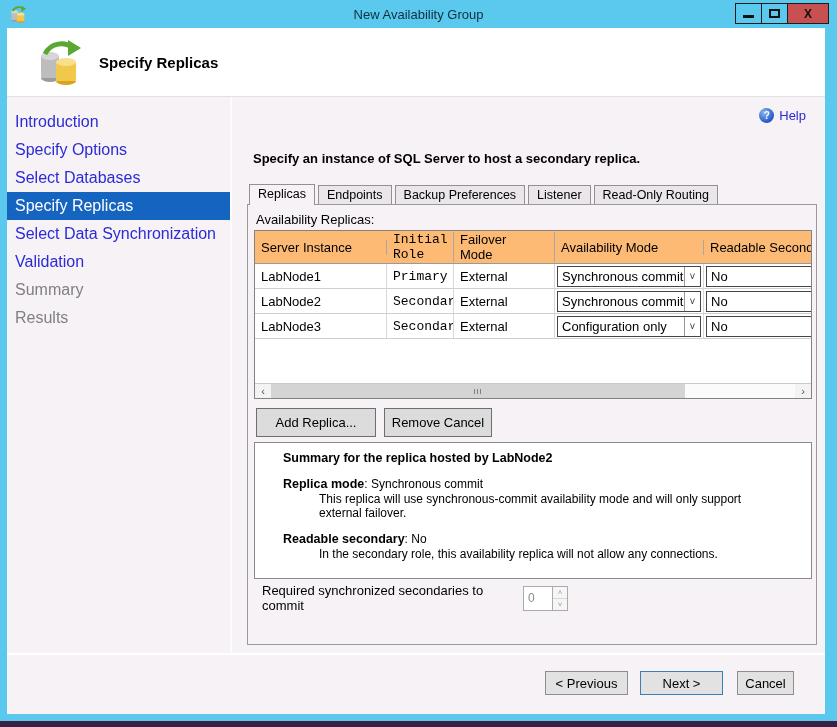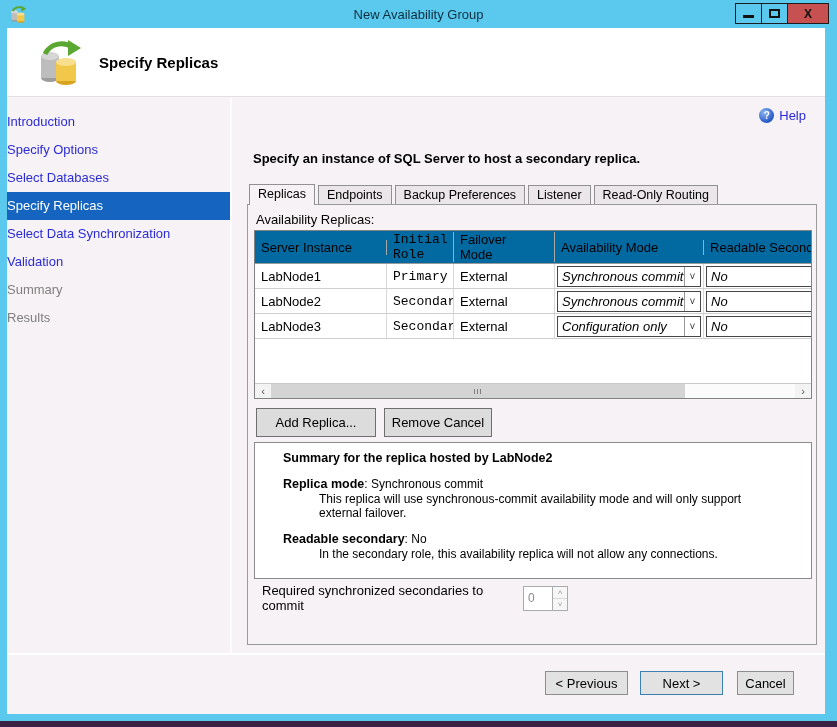--- a/index.html
+++ b/index.html
@@ -20,50 +20,50 @@
   .max-glyph { width:11px; height:9px; border:2px solid #111; display:block; }
 
   
   .content { position:absolute; left:7px; top:28px; width:818px; height:686px; background:#f7f2f5; }
   .header { position:absolute; top:0; left:0; right:0; height:69px; background:#ffffff; border-bottom:1px solid #e4dfe2; }
   .header-icon { position:absolute; left:28px; top:10px; width:48px; height:48px; }
   .page-title { position:absolute; left:92px; top:26px; font-size:15px; font-weight:bold; color:#000; }
 
   
   .sidebar { position:absolute; left:0; top:69px; width:225px; bottom:53px; background:#f7f2f5; border-right:2px solid #fdfcfd; padding-top:11px; }
-  .nav-item { height:28px; line-height:28px; font-size:13px; color:#2b2bd5; cursor:pointer; white-space:nowrap; }
+  .nav-item { height:28px; line-height:28px; padding-left:8px; font-size:16px; color:#2b2bd5; cursor:pointer; white-space:nowrap; }
   .nav-item.active { background:#1565c0; color:#ffffff; cursor:default; }
   .nav-item.disabled { color:#808080; cursor:default; }
 
   
   .help { position:absolute; top:80px; right:19px; display:flex; align-items:center; gap:5px; cursor:pointer; }
   .help-icon { width:15px; height:15px; border-radius:50%; background:radial-gradient(circle at 35% 30%, #8db7f0, #2458c6 70%); color:#fff; font-size:10px; font-weight:bold; text-align:center; line-height:15px; }
   .help-label { font-size:13px; color:#2b2bd5; }
 
   .instruction { position:absolute; left:246px; top:123px; font-size:13px; font-weight:bold; color:#000; }
 
   
   .tabs { position:absolute; left:242px; top:155px; height:21px; display:flex; align-items:flex-end; z-index:2; }
   .tab { height:19px; line-height:18px; padding:0 8px; font-size:12.5px; background:#ebe6ea; border:1px solid #919191; border-bottom:none; margin-right:3px; cursor:pointer; white-space:nowrap; }
   .tab.active { height:21px; background:#f7f2f5; margin-bottom:-1px; cursor:default; }
 
   
   .panel { position:absolute; left:240px; top:176px; width:570px; height:441px; border:1px solid #9a9a9a; background:#f7f2f5; }
   .grid-label { position:absolute; left:8px; top:7px; font-size:13px; color:#000; }
 
   .tablewrap { position:absolute; left:6px; top:25px; width:558px; height:169px; border:1px solid #828282; background:#ffffff; overflow:hidden; }
-  .tbl-header { display:flex; height:33px; border-bottom:1px solid #9a9a9a; background:#0369a1;align-items:center; }
+  .tbl-header { display:flex; height:33px; border-bottom:1px solid #9a9a9a; background:#fdba74;align-items:center; }
   .tbl-header .cell { display:flex; align-items:center; padding-left:6px; font-size:13px; color:#000; border-right:1px solid #a8a8a8; overflow:hidden; white-space:nowrap; }
   .tbl-header .cell.wrap { white-space:normal; }
   .tbl-header .cell.wrap span { display:inline-block; max-width:56px; line-height:15px; }
   .tbl-row { display:flex; height:25px; border-bottom:1px solid #cfcfcf; background:#fff; }
   .tbl-row .cell { display:flex; align-items:center; padding-left:6px; font-size:13px; border-right:1px solid #d8d8d8; overflow:hidden; white-space:nowrap; }
   .c1 { width:132px; } .c2 { width:67px;font-family:Liberation Mono, monospace; } .c3 { width:101px; } .c4 { width:149px; } .c5 { flex:1; border-right:none !important; }
   .cell.combo-cell { padding:0 !important; }
-  .combo { display:flex; align-items:stretch; border:1px solid #464646; background:#fff; height:21px; margin:1px 2px; flex:1; cursor:pointer;font-style:italic; }
+  .combo { display:flex; align-items:stretch; border:1px solid #464646; background:#fff; height:21px; margin:1px 2px; flex:1; cursor:pointer; }
   .combo .val { flex:1; font-size:13px; padding:2px 0 0 4px; white-space:nowrap; overflow:hidden; }
   .combo .chev { width:16px; border-left:1px solid #999; display:flex; align-items:center; justify-content:center; font-size:10px; color:#333; }
   .combo.noarrow { margin-right:0; border-right:none; }
 
   .hscroll { position:absolute; left:0; right:0; bottom:0; height:15px; background:#f3f3f3; border-top:1px solid #c9c9c9; display:flex; }
   .sbtn { width:16px; display:flex; align-items:center; justify-content:center; font-size:11px; color:#555; background:#f3f3f3; cursor:pointer; }
   .sthumb { width:414px; background:#d4d4d4; display:flex; align-items:center; justify-content:center; font-size:7px; letter-spacing:1px; color:#555; cursor:pointer; }
   .strack { flex:1; background:#fbfbfb; }
 
   .btn { display:flex; align-items:center; justify-content:center; font-size:13px; color:#000; background:#dcdcdc; border:1px solid #6e6e6e; cursor:pointer; }

